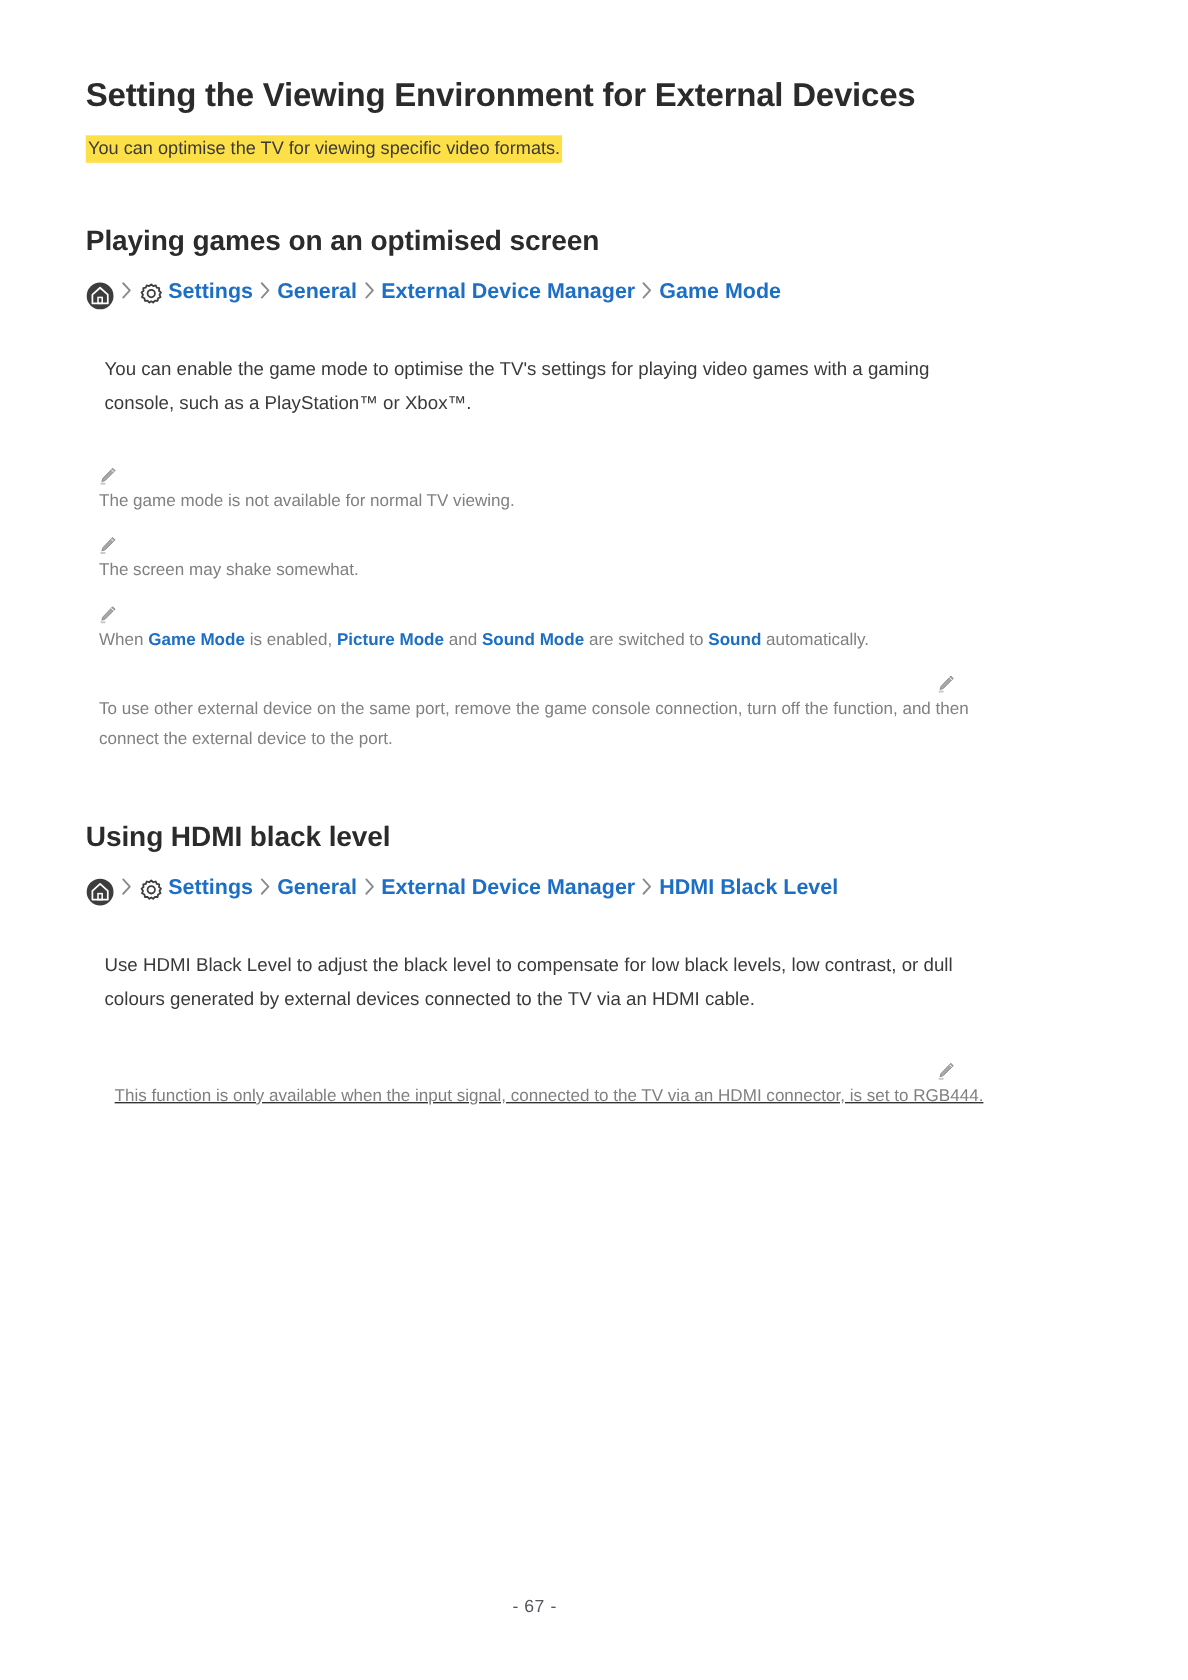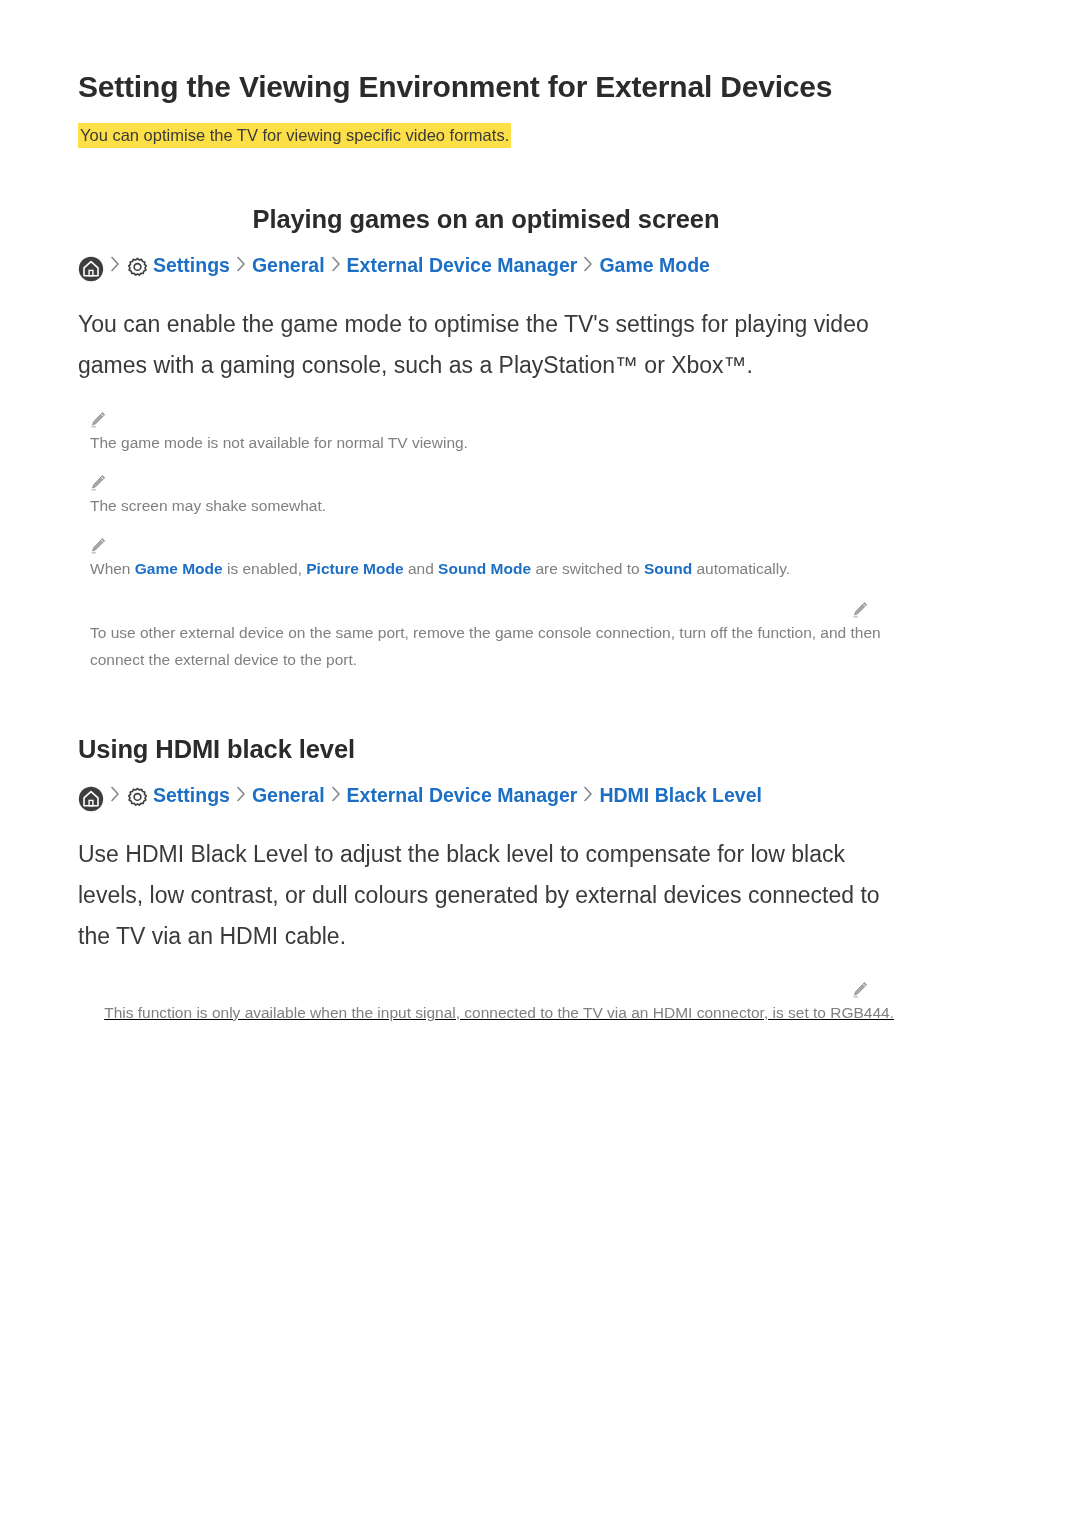--- a/index.html
+++ b/index.html
@@ -48,21 +48,21 @@
   }
 
   
   .section-heading {
     margin: 0;
     font-size: 25.5px;
     font-weight: bold;
     color: #2b2b2b;
     letter-spacing: -0.1px;
   }
-  .sec1-heading { padding-top: 58px; text-align: center; }
+  .sec1-heading { padding-top: 58px; }
   .sec2-heading { padding-top: 62px; }
 
   
   .breadcrumb {
     display: flex;
     align-items: flex-start;
     flex-wrap: wrap;
     margin-top: 22px;
     font-size: 19.5px;
     font-weight: bold;
@@ -98,23 +98,23 @@
     font-weight: normal;
   }
   .bc-sep svg { display: block; }
   .bc-link {
     color: #1c6fc4;
     white-space: nowrap;
   }
 
   
   .body-text {
-    margin: 0;
+    margin: 17px;
     padding-top: 22px;
-    font-size: 23px;
+    font-size: 17px;
     color: #3a3a3a;
     line-height: 1.78;
     max-width: 930px;
   }
 
   
   .notes {
     margin: 0;
     padding: 0;
     list-style: none;
@@ -314,14 +314,15 @@
         <svg width="16" height="18" viewBox="0 0 16 18" aria-hidden="true">
           <path d="M12.4 1.6 L14.6 3.8 L5.6 12.8 L2.6 13.8 L3.6 10.8 Z" fill="#a8a8a8" stroke="#8f8f8f" stroke-width="0.9" stroke-linejoin="round"></path>
           <path d="M11.1 2.9 L13.3 5.1" stroke="#ffffff" stroke-width="0.9"></path>
           <rect x="1.4" y="14.8" width="4.4" height="1.8" fill="#c9c9c9"></rect>
         </svg>
       </span>
       <span class="note-text">This function is only available when the input signal, connected to the TV via an HDMI connector, is set to RGB444.</span>
     </li>
   </ul>
 
+  <div class="page-footer">- 67 -</div>
 
 </div>
 
 </body></html>

